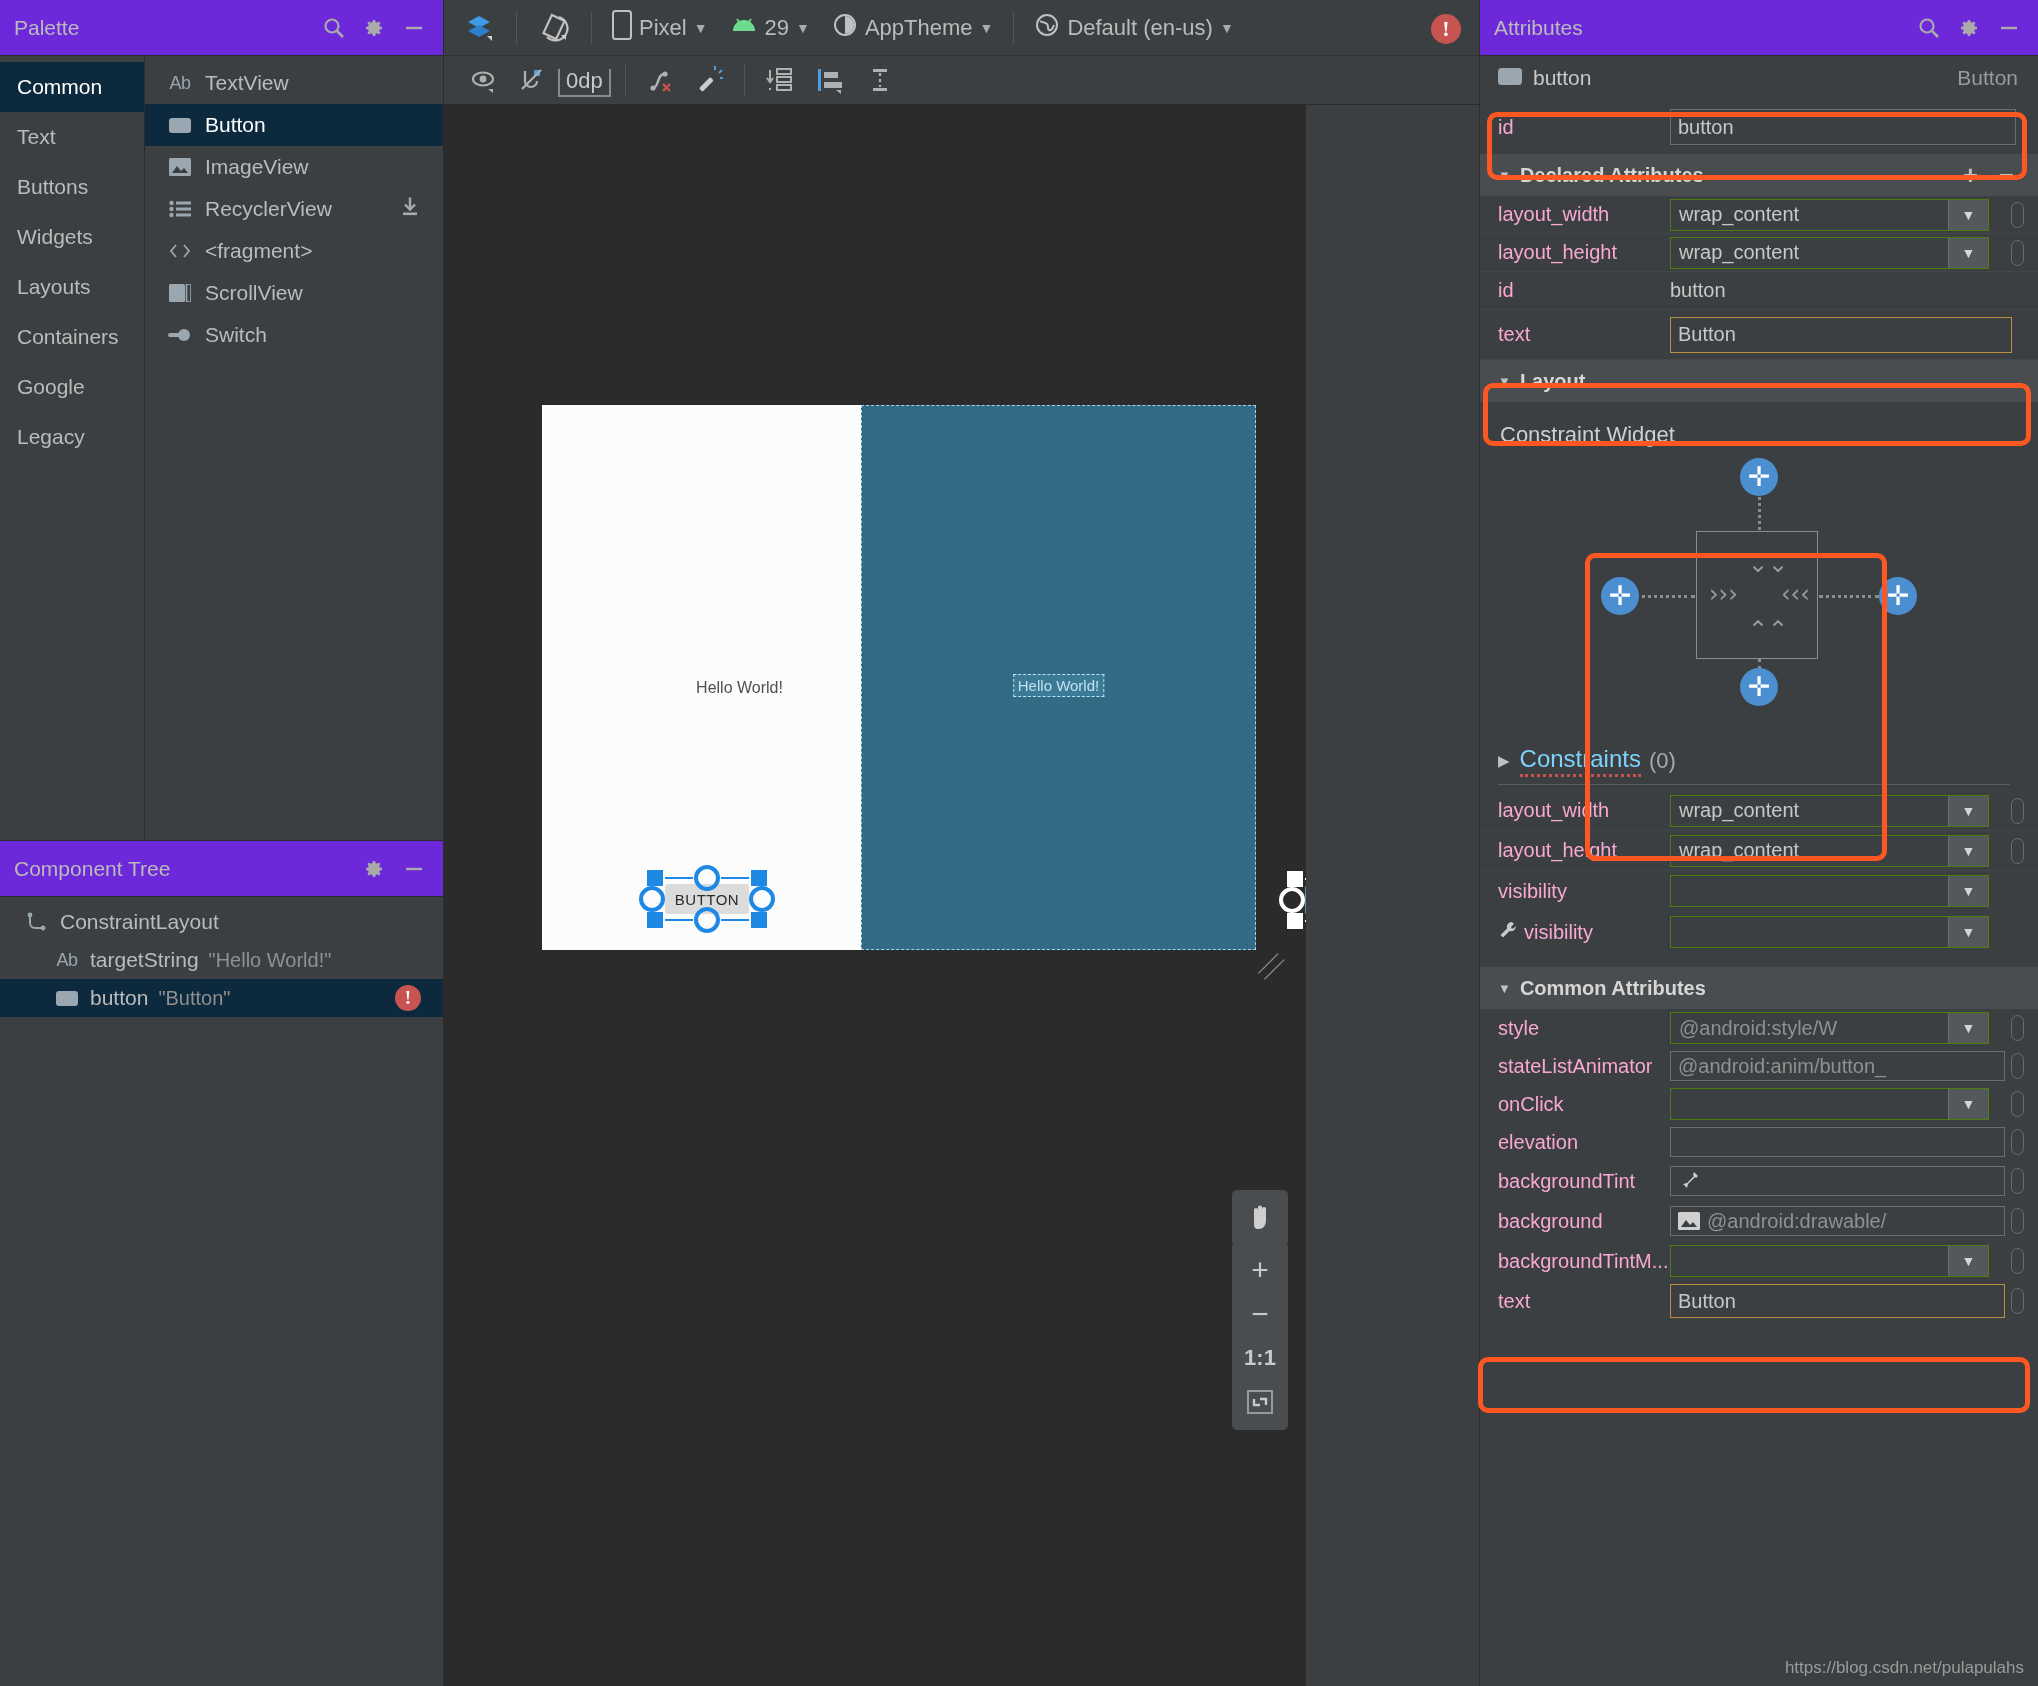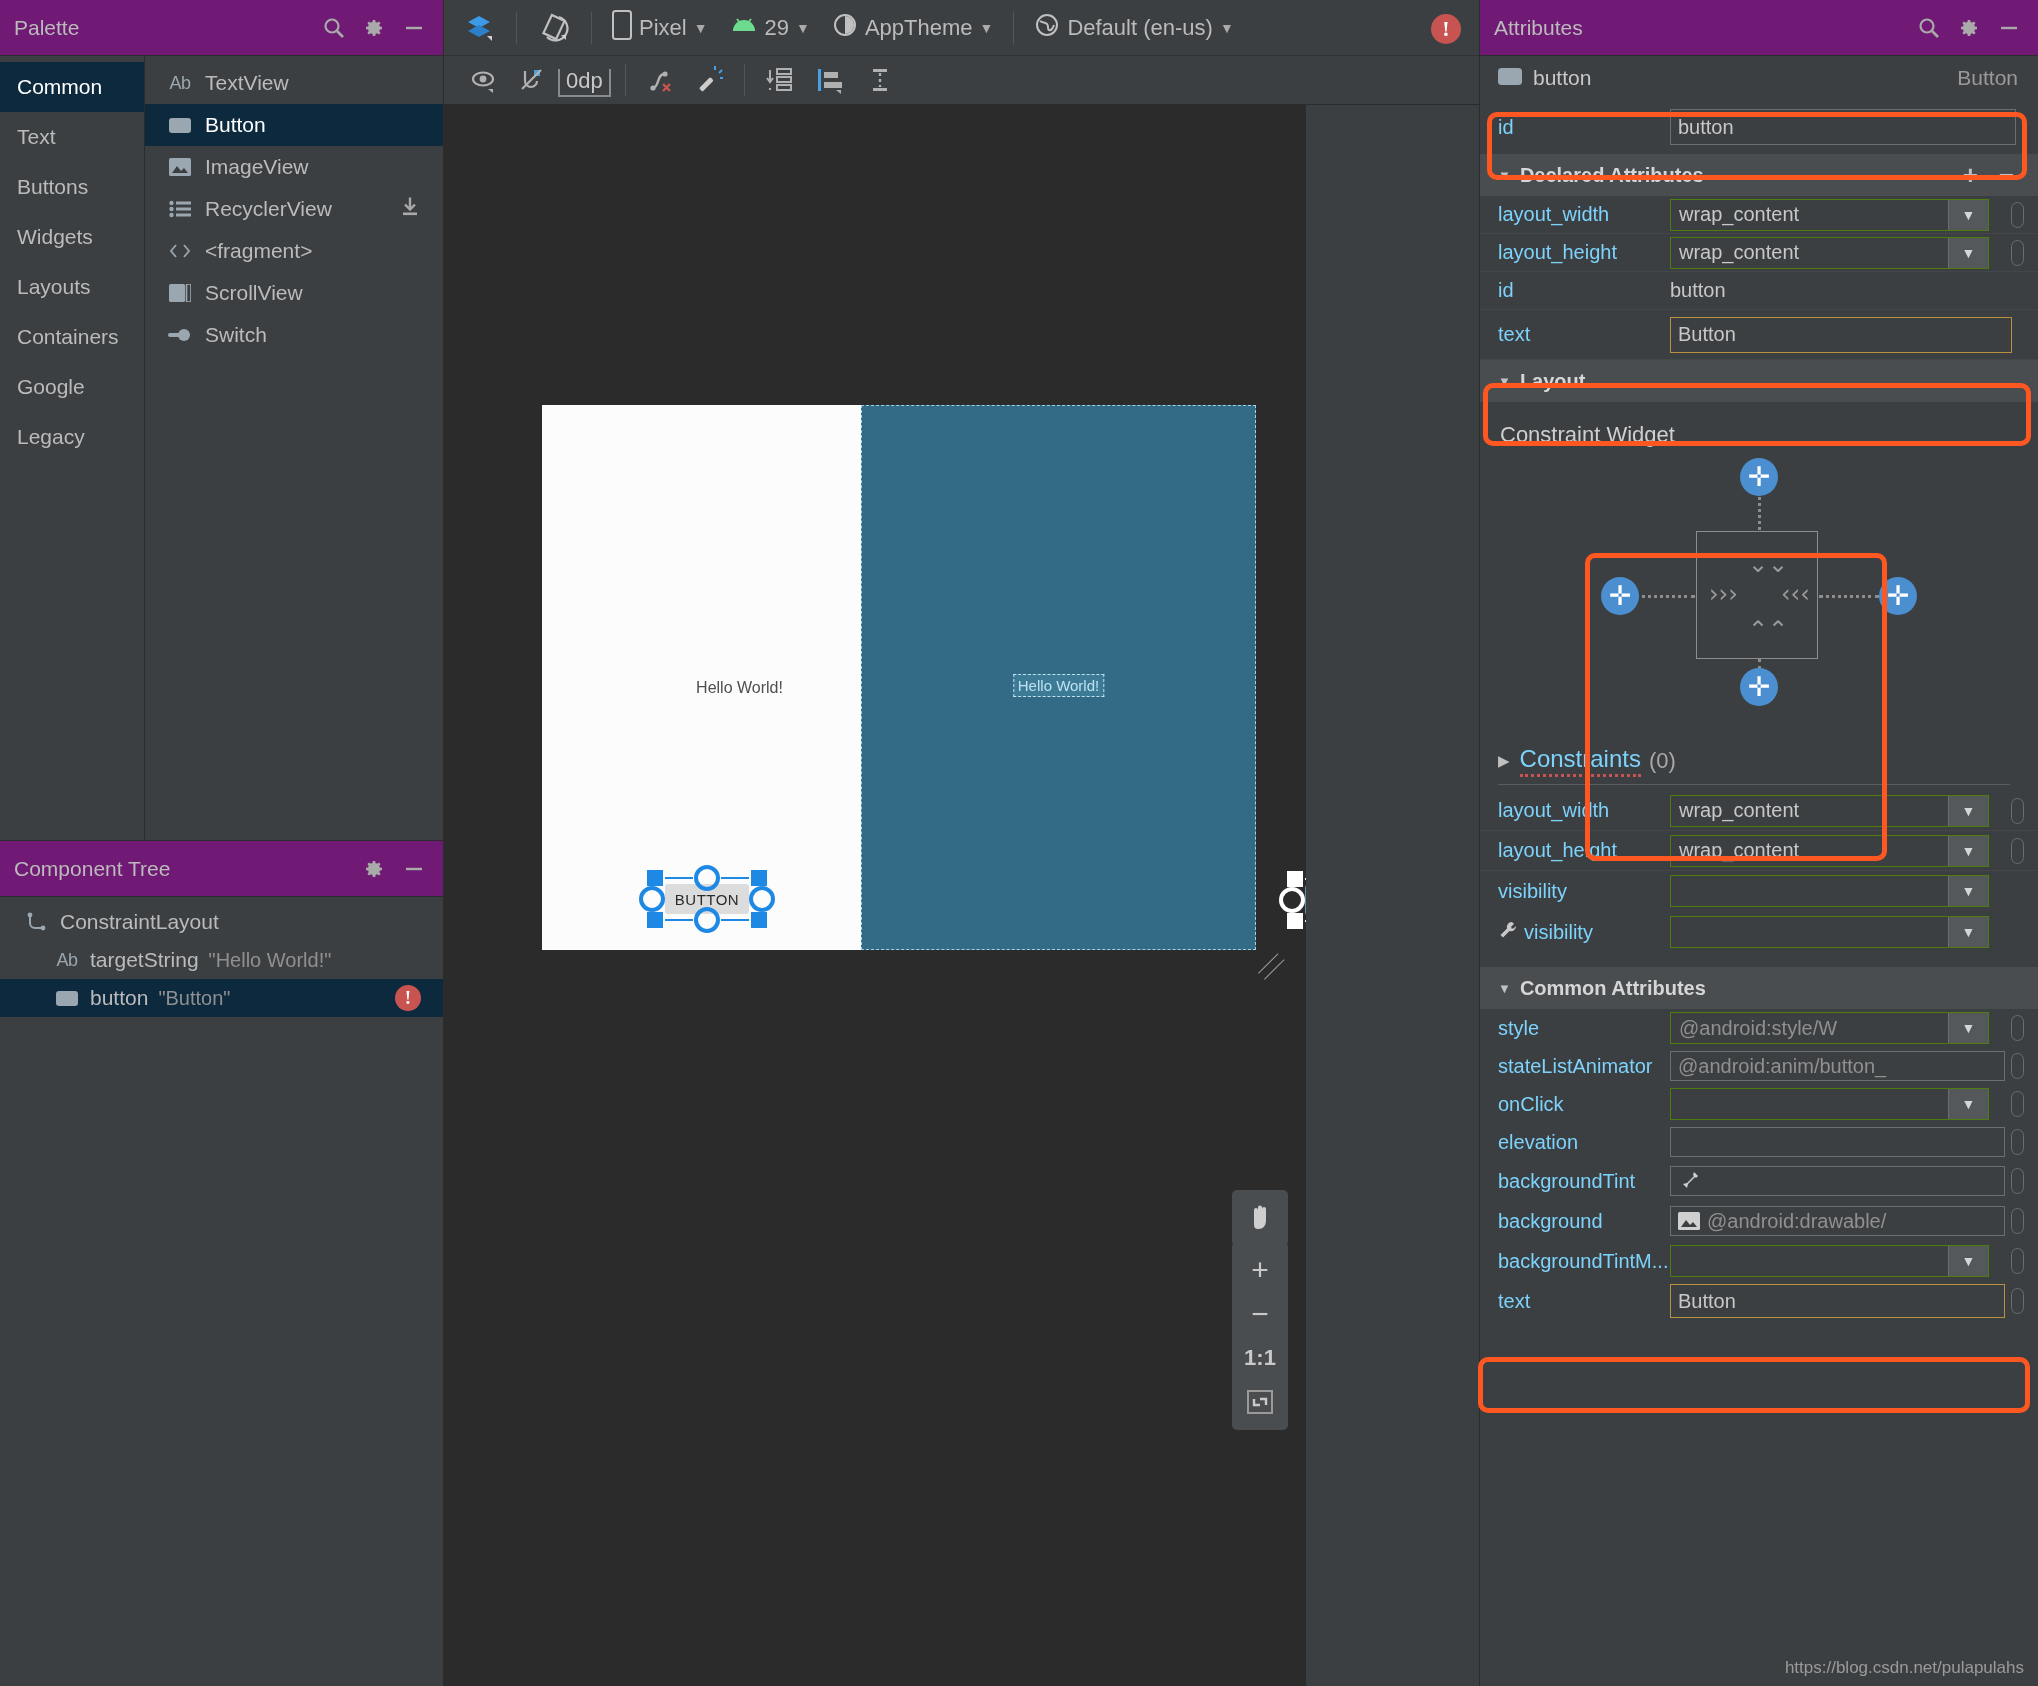--- a/index.html
+++ b/index.html
@@ -8,21 +8,21 @@
     background: #3c3f41;
     font-family: "Liberation Sans", sans-serif;
     overflow: hidden;
     color: #bbbbbb;
   }
   #app { position: relative; width: 2038px; height: 1686px; }
 
   
   .panel-header {
     height: 56px; display: flex; align-items: center;
-    background: #701a75; border-bottom: 1px solid #2b2b2b;
+    background: #6d28d9; border-bottom: 1px solid #2b2b2b;
     padding: 0 14px; gap: 10px;
   }
   .panel-title { font-size: 21px; color: #bbbbbb; flex: 1; }
   .hdr-icon { width: 30px; height: 30px; display: flex; align-items: center;
               justify-content: center; color: #a9aaa9; cursor: pointer; }
   .hdr-icon svg { display: block; }
 
   
   #palette {
     position: absolute; left: 0; top: 0; width: 444px; height: 840px;
@@ -211,21 +211,21 @@
   }
   .sec-head .spacer { flex: 1; }
   .tri { font-size: 13px; color: #c0c0c0; }
   .sec-btn { font-size: 26px; color: #c0c0c0; cursor: pointer; line-height: 1;
              padding: 0 6px; }
 
   .arow {
     height: 38px; display: flex; align-items: center;
     padding-left: 18px; border-bottom: 1px solid #444749;
   }
-  .arow .lbl { width: 172px; font-size: 20px; color: #7dd3fc; flex: none;
+  .arow .lbl { width: 172px; font-size: 20px; color: #f9a8d4; flex: none;
                display: flex; align-items: center; gap: 6px; }
   .arow .val { flex: 1; font-size: 20px; color: #c8c8c8; }
 
   .field {
     flex: 1; height: 30px; margin-right: 6px; display: flex; align-items: center;
     border: 1px solid #6b6e70; background: #3c3f41; color: #c8c8c8;
     font-size: 20px; padding: 0 7px; min-width: 0; overflow: hidden;
     white-space: nowrap;
   }
   .field.dim { color: #909090; }

